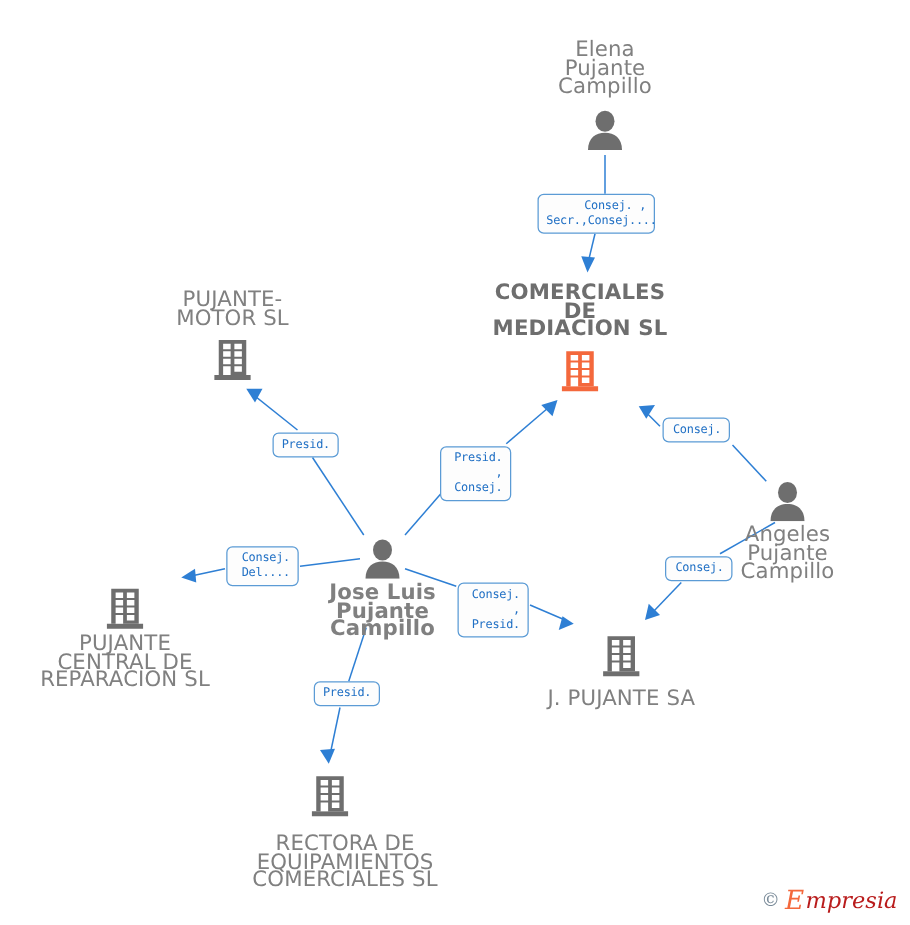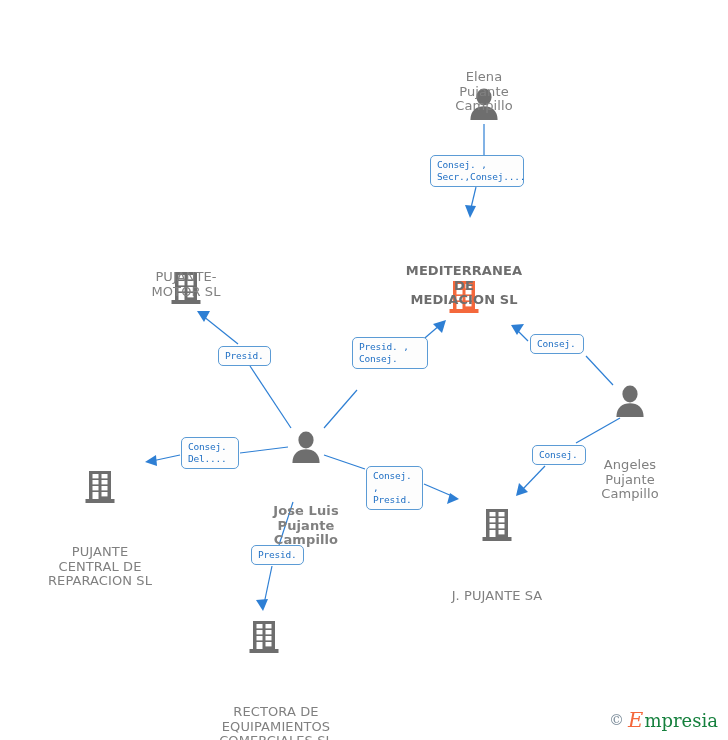--- a/index.html
+++ b/index.html
@@ -23,44 +23,43 @@
     height: 740px;
   }
   .node {
     position: absolute;
     text-align: center;
     width: 160px;
     margin-left: -80px;
   }
   .node-label {
     color: #808080;
-    font-size: 13px;
+    font-size: 17px;
     line-height: 14.5px;
     white-space: pre-line;
     letter-spacing: 0.1px;
-    margin-top: 37px;
   }
   .node-label.company-focus {
     font-weight: bold;
     color: #6e6e6e;
   }
   .icon-wrap {
     display: block;
     line-height: 0;
   }
   .edge-label {
     position: absolute;
     background: #fdfdfd;
     border: 1.3px solid #5b9bd5;
     border-radius: 5px;
     color: #1f6fc4;
     font-size: 9.5px;
     line-height: 12px;
     font-family: "DejaVu Sans Mono", monospace;
-    text-align: left;
+    text-align: right;
     padding: 3px 6px;
     white-space: pre-line;
     box-sizing: border-box;
     letter-spacing: -0.2px;
   }
   #watermark {
     position: absolute;
     right: 10px;
     bottom: 8px;
     display: flex;
@@ -72,22 +71,23 @@
     color: #7a8b99;
     font-size: 15px;
   }
   #watermark .brand-e {
     color: #f4683c;
     font-size: 21px;
     font-style: italic;
     font-family: "DejaVu Serif", serif;
   }
   #watermark .brand-rest {
-    color: #15803d;
+    color: #b91c1c;
     font-size: 18px;
+    font-style: italic;
     margin-left: -3px;
     font-family: "DejaVu Serif", serif;
   }
 </style>
 </head>
 <body>
 
 <div id="canvas">
 
   <svg id="edges" viewBox="0 0 728 740">
@@ -133,21 +133,21 @@
             <rect x="0.5" y="29" width="29" height="4" fill="#f4683c"></rect>
             <rect x="7.5" y="4" width="6" height="4.4" fill="#ffffff"></rect>
             <rect x="16.5" y="4" width="6" height="4.4" fill="#ffffff"></rect>
             <rect x="7.5" y="10" width="6" height="4.4" fill="#ffffff"></rect>
             <rect x="16.5" y="10" width="6" height="4.4" fill="#ffffff"></rect>
             <rect x="7.5" y="16" width="6" height="4.4" fill="#ffffff"></rect>
             <rect x="16.5" y="16" width="6" height="4.4" fill="#ffffff"></rect>
             <rect x="7.5" y="22" width="6" height="7" fill="#ffffff"></rect>
             <rect x="16.5" y="22" width="6" height="4.4" fill="#ffffff"></rect>
           </svg></div>
-        <div class="node-label company-focus" style="position: absolute; left: 0px; width: 160px; top: 0px;">MEDITERRANEA
+        <div class="node-label company-focus" style="position: absolute; left: 0px; width: 160px; top: 0px;">COMERCIALES
 DE
 MEDIACION SL</div>
       </div>
       <div class="node" style="left: 186px; top: 233px; height: 0px;">
         <div class="icon-wrap" style="position: absolute; left: 0px; width: 160px; top: 38px; text-align: center;"><svg width="30" height="34" viewBox="0 0 30 34">
             <rect x="4" y="1" width="22" height="28" fill="#6e6e6e"></rect>
             <rect x="0.5" y="29" width="29" height="4" fill="#6e6e6e"></rect>
             <rect x="7.5" y="4" width="6" height="4.4" fill="#ffffff"></rect>
             <rect x="16.5" y="4" width="6" height="4.4" fill="#ffffff"></rect>
             <rect x="7.5" y="10" width="6" height="4.4" fill="#ffffff"></rect>
@@ -225,21 +225,21 @@
           </svg></div>
         <div class="node-label" style="position: absolute; left: 12px; width: 160px; top: 48px;">RECTORA DE
 EQUIPAMIENTOS
 COMERCIALES SL</div>
       </div>
     </div>
   <div id="label-layer">
       <div class="edge-label" style="left: 430px; top: 155px; width: 94px; min-height: 32px;">Consej. ,
 Secr.,Consej....</div>
       <div class="edge-label" style="left: 218px; top: 346px; width: 53px; min-height: 20px;">Presid.</div>
-      <div class="edge-label" style="left: 352px; top: 337px; width: 76px; min-height: 32px;">Presid. ,
+      <div class="edge-label" style="left: 352px; top: 357px; width: 57px; min-height: 32px;">Presid. ,
 Consej.</div>
       <div class="edge-label" style="left: 530px; top: 334px; width: 54px; min-height: 20px;">Consej.</div>
       <div class="edge-label" style="left: 532px; top: 445px; width: 54px; min-height: 20px;">Consej.</div>
       <div class="edge-label" style="left: 181px; top: 437px; width: 58px; min-height: 32px;">Consej.
 Del....</div>
       <div class="edge-label" style="left: 366px; top: 466px; width: 57px; min-height: 32px;">Consej. ,
 Presid.</div>
       <div class="edge-label" style="left: 251px; top: 545px; width: 53px; min-height: 20px;">Presid.</div>
     </div>
 

